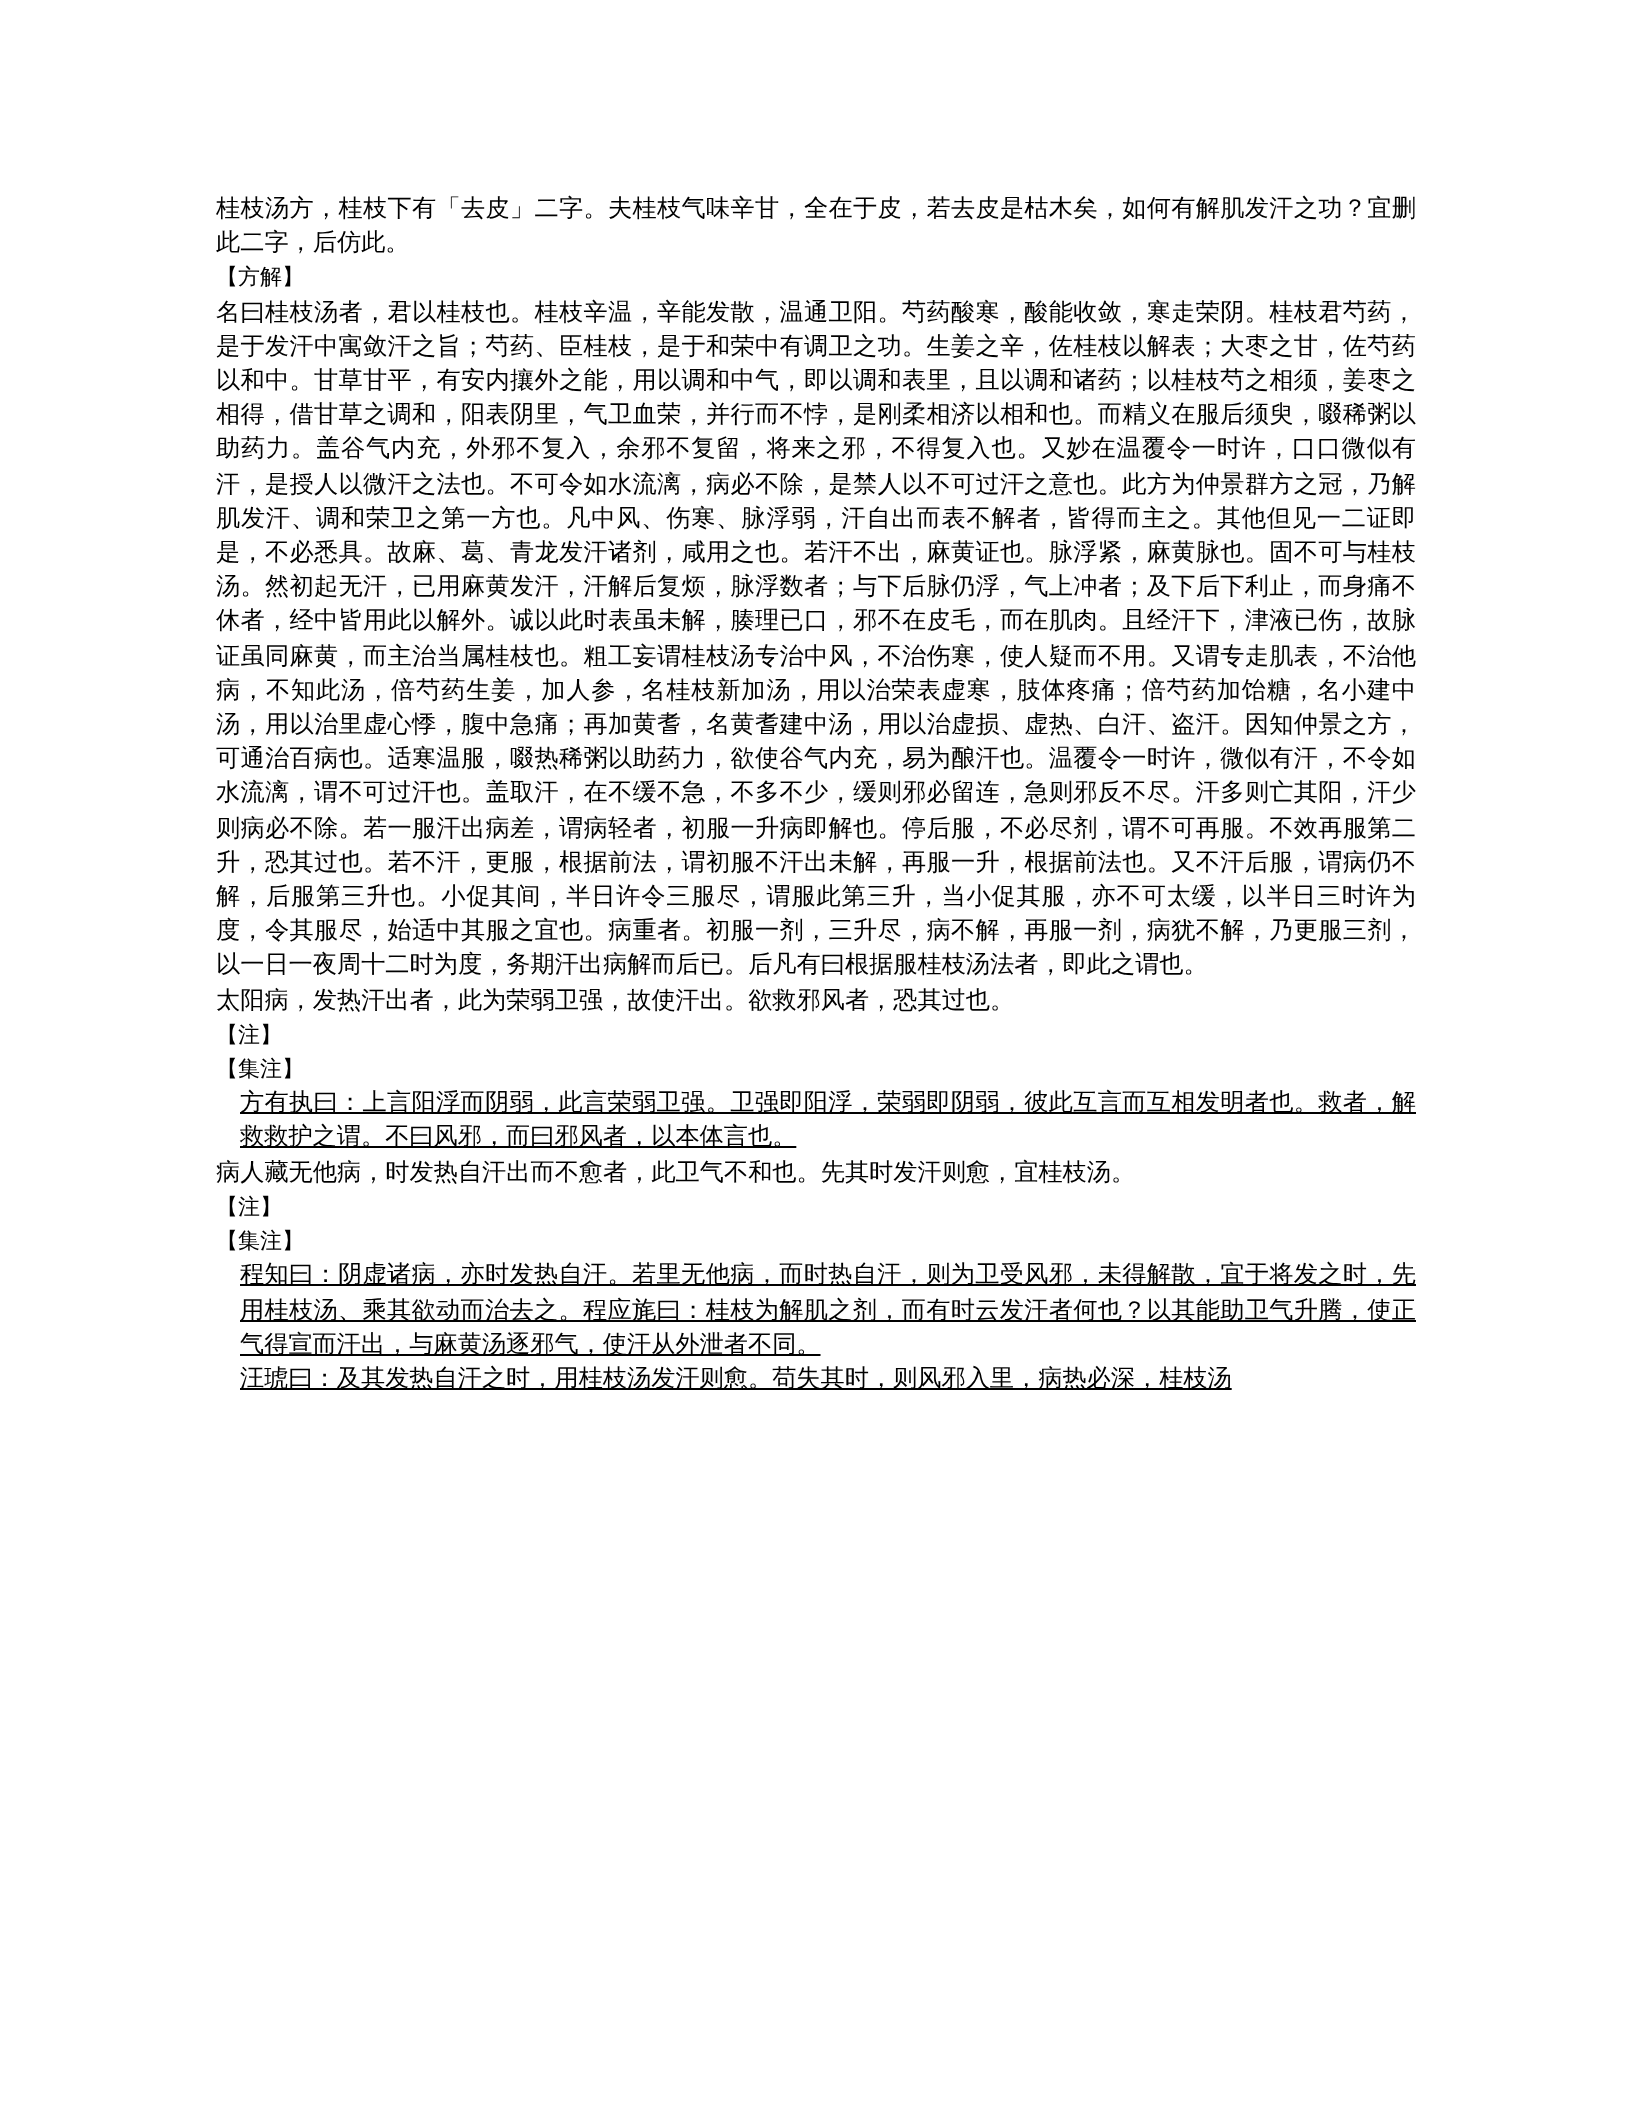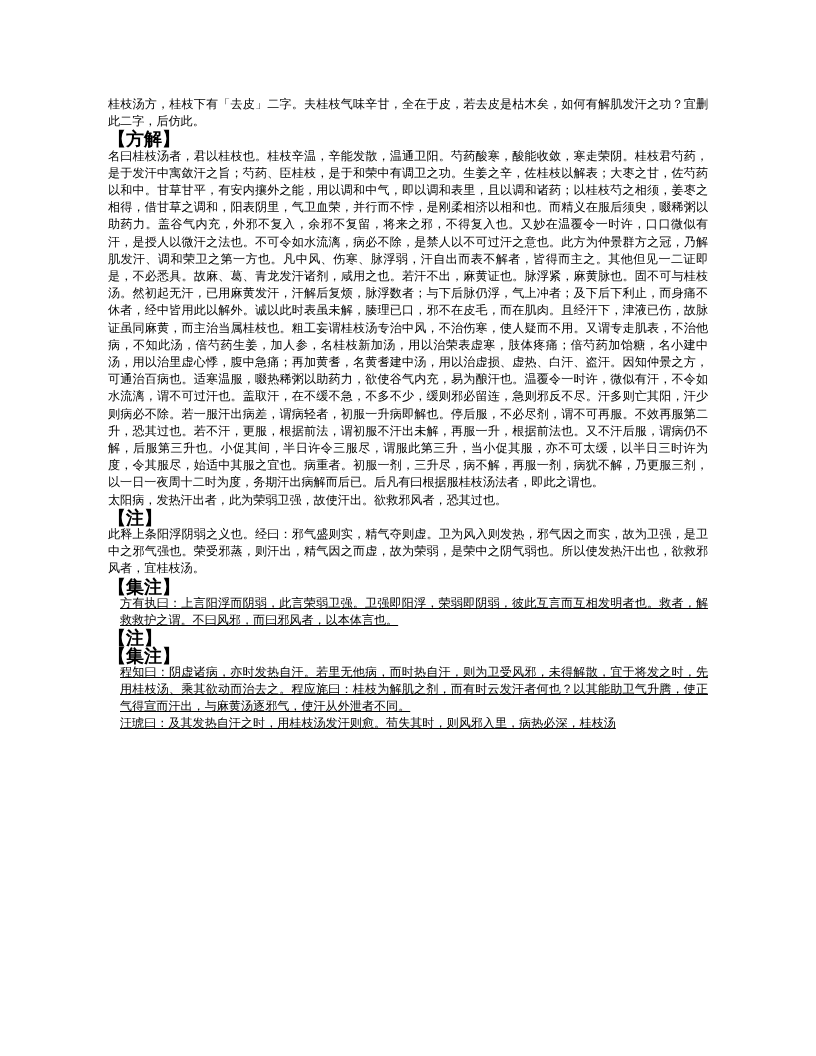--- a/index.html
+++ b/index.html
@@ -27,40 +27,40 @@
     text-justify: inter-ideograph;
   }
   .para {
     margin: 0;
     padding: 0;
     text-indent: 0;
   }
   .heading {
     margin: 0;
     padding: 0;
-    font-weight: bold;
-    font-size: 18px;
+    font-weight: normal;
+    font-size: 11px;
     line-height: 17.2px;
   }
   .indent1 {
     padding-left: 12px;
     text-decoration: underline;
   }
 </style>
 </head>
 <body>
 
 <div class="page">
   <div class="doc-body">
     <p class="para">桂枝汤方，桂枝下有「去皮」二字。夫桂枝气味辛甘，全在于皮，若去皮是枯木矣，如何有解肌发汗之功？宜删此二字，后仿此。</p>
     <p class="heading">【方解】</p>
     <p class="para">名曰桂枝汤者，君以桂枝也。桂枝辛温，辛能发散，温通卫阳。芍药酸寒，酸能收敛，寒走荣阴。桂枝君芍药，是于发汗中寓敛汗之旨；芍药、臣桂枝，是于和荣中有调卫之功。生姜之辛，佐桂枝以解表；大枣之甘，佐芍药以和中。甘草甘平，有安内攘外之能，用以调和中气，即以调和表里，且以调和诸药；以桂枝芍之相须，姜枣之相得，借甘草之调和，阳表阴里，气卫血荣，并行而不悖，是刚柔相济以相和也。而精义在服后须臾，啜稀粥以助药力。盖谷气内充，外邪不复入，余邪不复留，将来之邪，不得复入也。又妙在温覆令一时许，口口微似有汗，是授人以微汗之法也。不可令如水流漓，病必不除，是禁人以不可过汗之意也。此方为仲景群方之冠，乃解肌发汗、调和荣卫之第一方也。凡中风、伤寒、脉浮弱，汗自出而表不解者，皆得而主之。其他但见一二证即是，不必悉具。故麻、葛、青龙发汗诸剂，咸用之也。若汗不出，麻黄证也。脉浮紧，麻黄脉也。固不可与桂枝汤。然初起无汗，已用麻黄发汗，汗解后复烦，脉浮数者；与下后脉仍浮，气上冲者；及下后下利止，而身痛不休者，经中皆用此以解外。诚以此时表虽未解，腠理已口，邪不在皮毛，而在肌肉。且经汗下，津液已伤，故脉证虽同麻黄，而主治当属桂枝也。粗工妄谓桂枝汤专治中风，不治伤寒，使人疑而不用。又谓专走肌表，不治他病，不知此汤，倍芍药生姜，加人参，名桂枝新加汤，用以治荣表虚寒，肢体疼痛；倍芍药加饴糖，名小建中汤，用以治里虚心悸，腹中急痛；再加黄耆，名黄耆建中汤，用以治虚损、虚热、白汗、盗汗。因知仲景之方，可通治百病也。适寒温服，啜热稀粥以助药力，欲使谷气内充，易为酿汗也。温覆令一时许，微似有汗，不令如水流漓，谓不可过汗也。盖取汗，在不缓不急，不多不少，缓则邪必留连，急则邪反不尽。汗多则亡其阳，汗少则病必不除。若一服汗出病差，谓病轻者，初服一升病即解也。停后服，不必尽剂，谓不可再服。不效再服第二升，恐其过也。若不汗，更服，根据前法，谓初服不汗出未解，再服一升，根据前法也。又不汗后服，谓病仍不解，后服第三升也。小促其间，半日许令三服尽，谓服此第三升，当小促其服，亦不可太缓，以半日三时许为度，令其服尽，始适中其服之宜也。病重者。初服一剂，三升尽，病不解，再服一剂，病犹不解，乃更服三剂，以一日一夜周十二时为度，务期汗出病解而后已。后凡有曰根据服桂枝汤法者，即此之谓也。</p>
     <p class="para">太阳病，发热汗出者，此为荣弱卫强，故使汗出。欲救邪风者，恐其过也。</p>
     <p class="heading">【注】</p>
-    <p class="para">此释上条阳浮阴弱之义也。经曰：邪气盛则实，精气夺则虚。卫为风入则发热，邪气因之而实，故为卫强，是卫中之邪气强也。荣受邪蒸，则汗出，精气因之而虚，故为荣弱，是荣中之阴气弱也。所以使发热汗出也，欲救邪风者，宜桂枝汤。</p>
     <p class="heading">【集注】</p>
     <p class="para indent1">方有执曰：上言阳浮而阴弱，此言荣弱卫强。卫强即阳浮，荣弱即阴弱，彼此互言而互相发明者也。救者，解救救护之谓。不曰风邪，而曰邪风者，以本体言也。</p>
+    <p class="para">病人藏无他病，时发热自汗出而不愈者，此卫气不和也。先其时发汗则愈，宜桂枝汤。</p>
     <p class="heading">【注】</p>
     <p class="heading">【集注】</p>
     <p class="para indent1">程知曰：阴虚诸病，亦时发热自汗。若里无他病，而时热自汗，则为卫受风邪，未得解散，宜于将发之时，先用桂枝汤、乘其欲动而治去之。程应旄曰：桂枝为解肌之剂，而有时云发汗者何也？以其能助卫气升腾，使正气得宣而汗出，与麻黄汤逐邪气，使汗从外泄者不同。</p>
     <p class="para indent1">汪琥曰：及其发热自汗之时，用桂枝汤发汗则愈。苟失其时，则风邪入里，病热必深，桂枝汤</p>
   </div>
 </div>
 
 </body></html>

